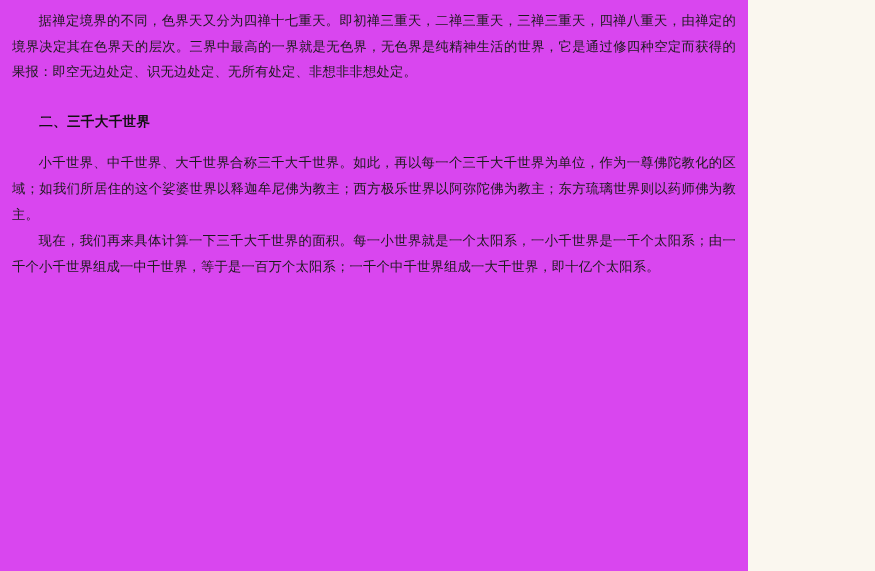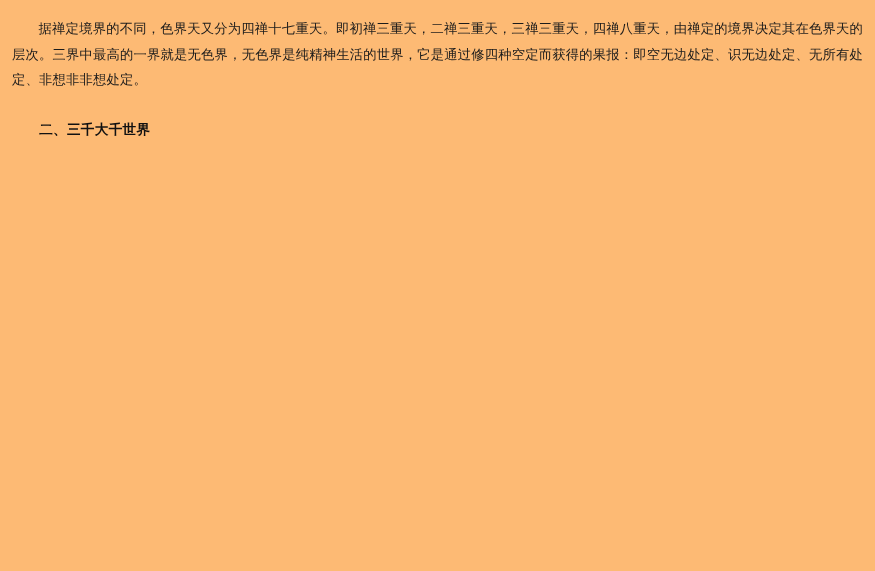--- a/index.html
+++ b/index.html
@@ -7,24 +7,24 @@
     padding: 0;
   }
   body {
     width: 875px;
     height: 571px;
     background: #faf7ef;
     font-family: "Liberation Sans", sans-serif;
   }
   .page {
     box-sizing: border-box;
-    width: 875px;
+    width: 748px;
     height: 571px;
-    padding: 16px 12px 0 12px;
-    background: #fdba74;
+    padding: 8px 12px 0 12px;
+    background: #d946ef;
     overflow: hidden;
   }
   .para {
     margin: 0 0 1px 0;
     color: #1b1b1b;
     font-size: 13.3px;
     line-height: 25.6px;
     text-align: justify;
     text-justify: inter-ideograph;
     text-indent: 2em;
@@ -47,14 +47,16 @@
 <body>
 
 <div class="page">
 
   <p class="para">据禅定境界的不同，色界天又分为四禅十七重天。即初禅三重天，二禅三重天，三禅三重天，四禅八重天，由禅定的境界决定其在色界天的层次。三界中最高的一界就是无色界，无色界是纯精神生活的世界，它是通过修四种空定而获得的果报：即空无边处定、识无边处定、无所有处定、非想非非想处定。</p>
 
   <div class="spacer"></div>
 
   <h2 class="heading">二、三千大千世界</h2>
 
+  <p class="para">小千世界、中千世界、大千世界合称三千大千世界。如此，再以每一个三千大千世界为单位，作为一尊佛陀教化的区域；如我们所居住的这个娑婆世界以释迦牟尼佛为教主；西方极乐世界以阿弥陀佛为教主；东方琉璃世界则以药师佛为教主。</p>
+  <p class="para">现在，我们再来具体计算一下三千大千世界的面积。每一小世界就是一个太阳系，一小千世界是一千个太阳系；由一千个小千世界组成一中千世界，等于是一百万个太阳系；一千个中千世界组成一大千世界，即十亿个太阳系。</p>
 
 </div>
 
 </body></html>

